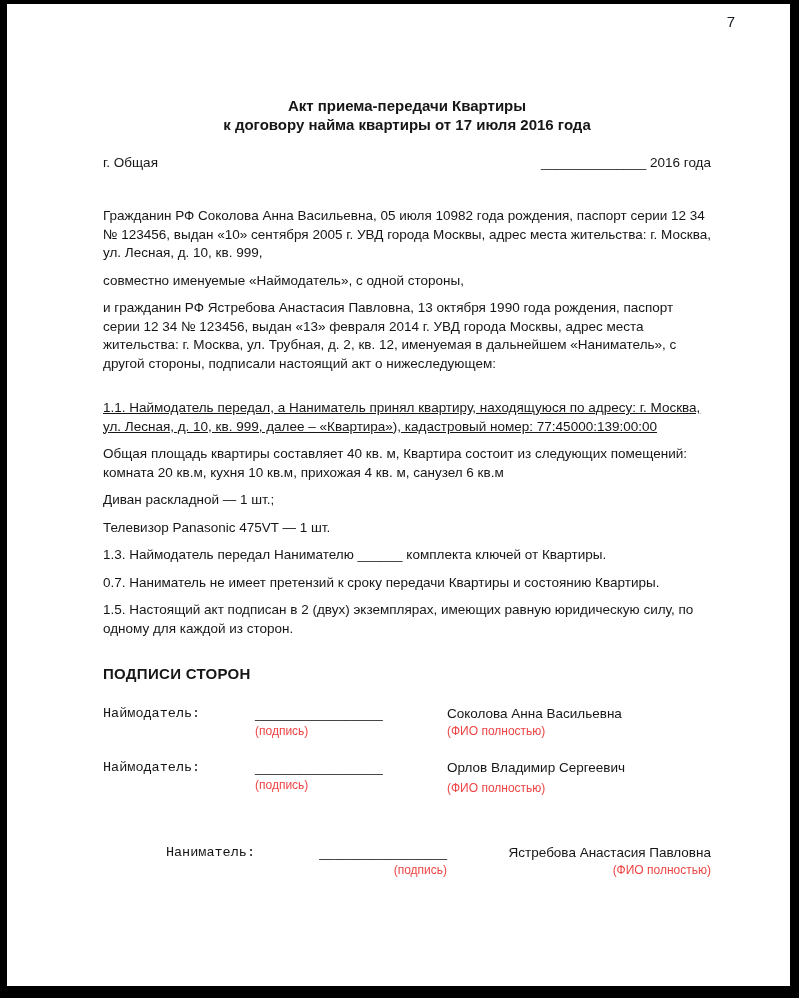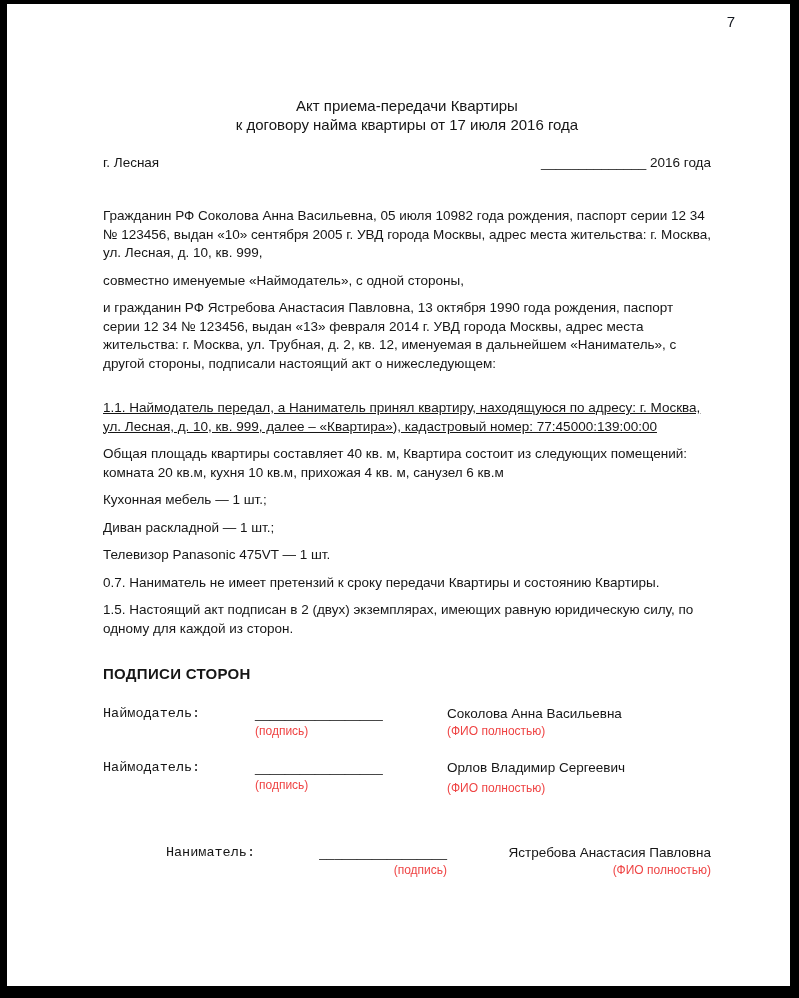--- a/index.html
+++ b/index.html
@@ -23,21 +23,21 @@
     color: #14181f;
   }
   .content {
     position: absolute;
     left: 96px; top: 0;
     width: 608px;
   }
   .doc-title {
     margin-top: 92px;
     text-align: center;
-    font-weight: normal;
+    font-weight: bold;
     font-size: 15px;
     line-height: 19px;
   }
   .date-row {
     margin-top: 21px;
     display: flex;
     justify-content: space-between;
     align-items: baseline;
     font-size: 13.5px;
   }
@@ -81,35 +81,35 @@
   <div class="page-number">7</div>
 
   <div class="content">
 
     <div class="doc-title">
       <div>Акт приема-передачи Квартиры</div>
       <div>к договору найма квартиры от 17 июля 2016 года</div>
     </div>
 
     <div class="date-row">
-      <span>г. Лесная</span>
+      <span>г. Общая</span>
       <span>
         <span>______________</span>
         <span>2016 года</span>
       </span>
     </div>
 
     <p class="doc-p mt-lg">Гражданин РФ Соколова Анна Васильевна, 05 июля 10982 года рождения, паспорт серии 12 34 № 123456, выдан «10» сентября 2005 г. УВД города Москвы, адрес места жительства: г. Москва, ул. Лесная, д. 10, кв. 999,</p>
     <p class="doc-p mt-sm">совместно именуемые «Наймодатель», с одной стороны,</p>
     <p class="doc-p mt-sm">и гражданин РФ Ястребова Анастасия Павловна, 13 октября 1990 года рождения, паспорт серии 12 34 № 123456, выдан «13» февраля 2014 г. УВД города Москвы, адрес места жительства: г. Москва, ул. Трубная, д. 2, кв. 12, именуемая в дальнейшем «Наниматель», с другой стороны, подписали настоящий акт о нижеследующем:</p>
     <p class="doc-p mt-md">1.1. Наймодатель передал, а Наниматель принял квартиру, находящуюся по адресу: г. Москва, ул. Лесная, д. 10, кв. 999, далее – «Квартира»), кадастровый номер: 77:45000:139:00:00</p>
     <p class="doc-p mt-sm">Общая площадь квартиры составляет 40 кв. м, Квартира состоит из следующих помещений: комната 20 кв.м, кухня 10 кв.м, прихожая 4 кв. м, санузел 6 кв.м</p>
-    <p class="doc-p mt-sm">Кухонная мебель — 1 шт.;</p>
     <p class="doc-p mt-sm">Диван раскладной — 1 шт.;</p>
     <p class="doc-p mt-sm">Телевизор Panasonic 475VT — 1 шт.</p>
+    <p class="doc-p mt-sm">1.3. Наймодатель передал Нанимателю ______ комплекта ключей от Квартиры.</p>
     <p class="doc-p mt-sm">0.7. Наниматель не имеет претензий к сроку передачи Квартиры и состоянию Квартиры.</p>
     <p class="doc-p mt-sm">1.5. Настоящий акт подписан в 2 (двух) экземплярах, имеющих равную юридическую силу, по одному для каждой из сторон.</p>
 
     <div class="sig-heading">ПОДПИСИ СТОРОН</div>
 
     <div class="sig-row first">
       <div class="sig-role">Наймодатель:</div>
       <div class="sig-line-col">
         <div class="sig-line">_________________</div>
         <div class="sig-sub">(подпись)</div>

